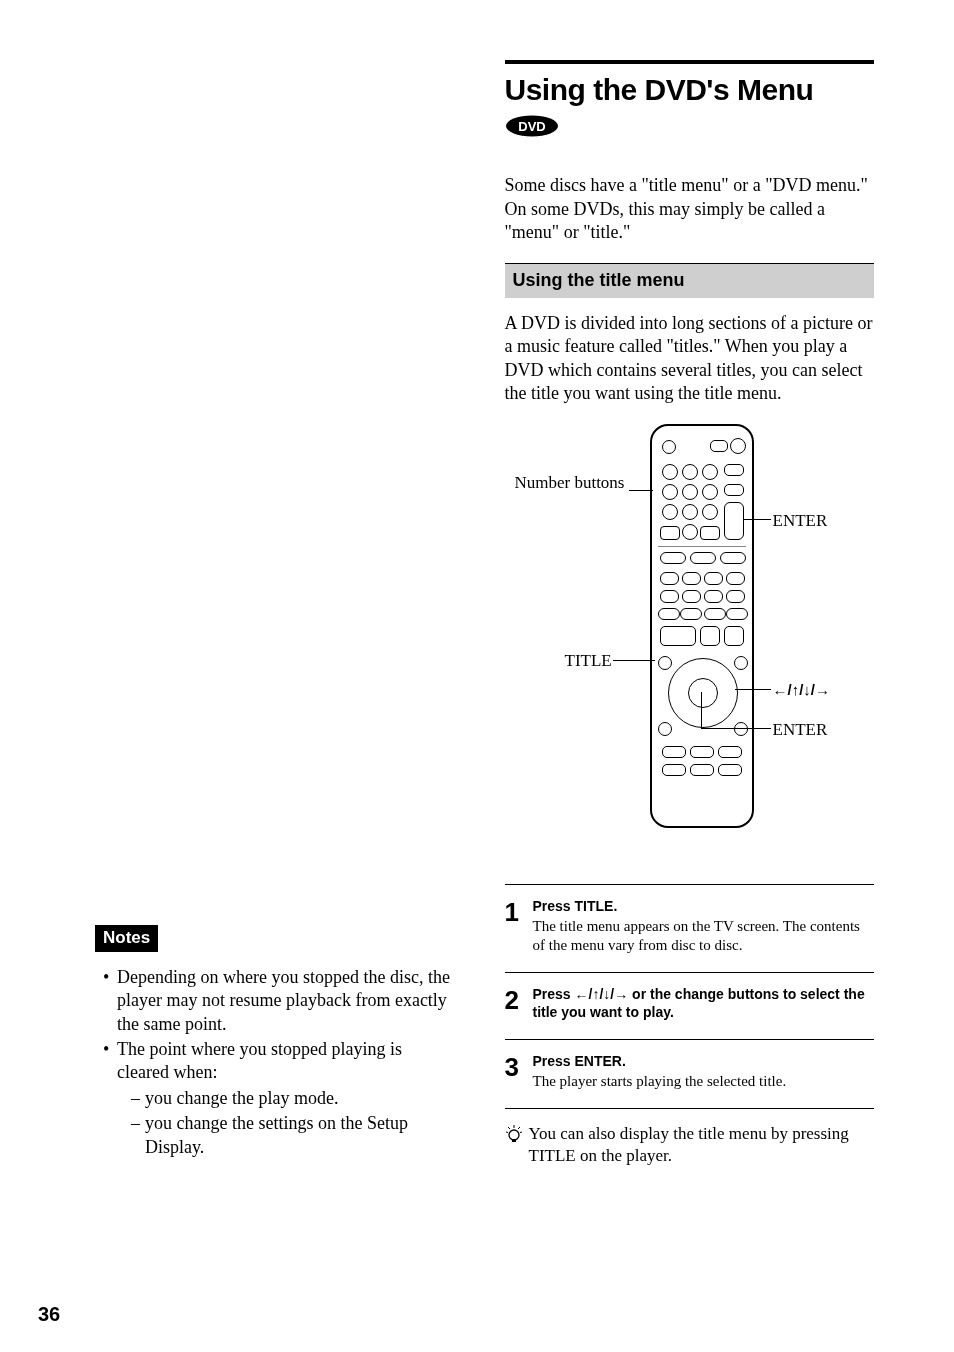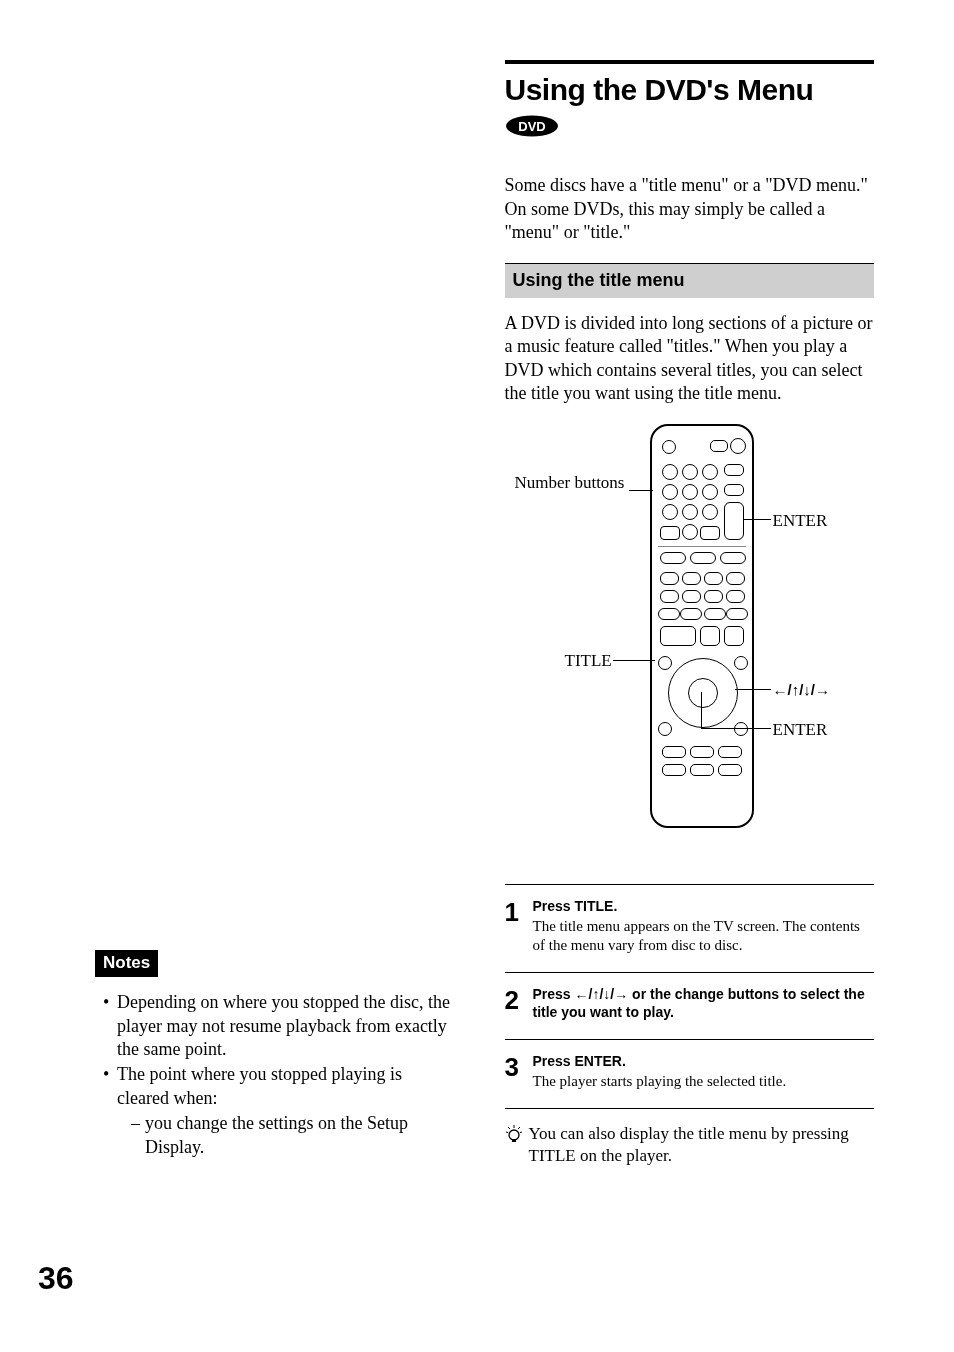--- a/index.html
+++ b/index.html
@@ -141,38 +141,39 @@
     font-weight: 900;
     font-size: 14px;
     margin-bottom: 2px;
   }
   .step .desc { font-size: 15px; }
   .tip { display:flex; gap:6px; margin-top: 14px; font-size:17px; align-items:flex-start;}
   .tip svg { flex-shrink:0; margin-top:1px;}
   .pagenum {
     position: absolute;
     left: 38px;
-    bottom: 52px;
+    bottom: 25px;
     font-family: Arial, Helvetica, sans-serif;
     font-weight: 900;
-    font-size: 32px;
+    font-size: 20px;
   }
 </style>
 </head>
 <body>
 
 <div class="page">
 
   <div class="col">
     <div class="notes-badge">Notes</div>
     <ul class="bullets">
       <li><span>Depending on where you stopped the disc, the player may not resume playback from exactly the same point.</span></li>
       <li>
         <span>The point where you stopped playing is cleared when:</span>
         <ul class="dashes">
+          <li>you change the play mode.</li>
           <li>you change the settings on the Setup Display.</li>
         </ul>
       </li>
     </ul>
   </div>
 
   <div class="col">
     <div class="hr-thick"></div>
     <h1 class="section">Using the DVD's Menu</h1>
     <span class="dvd-badge">

